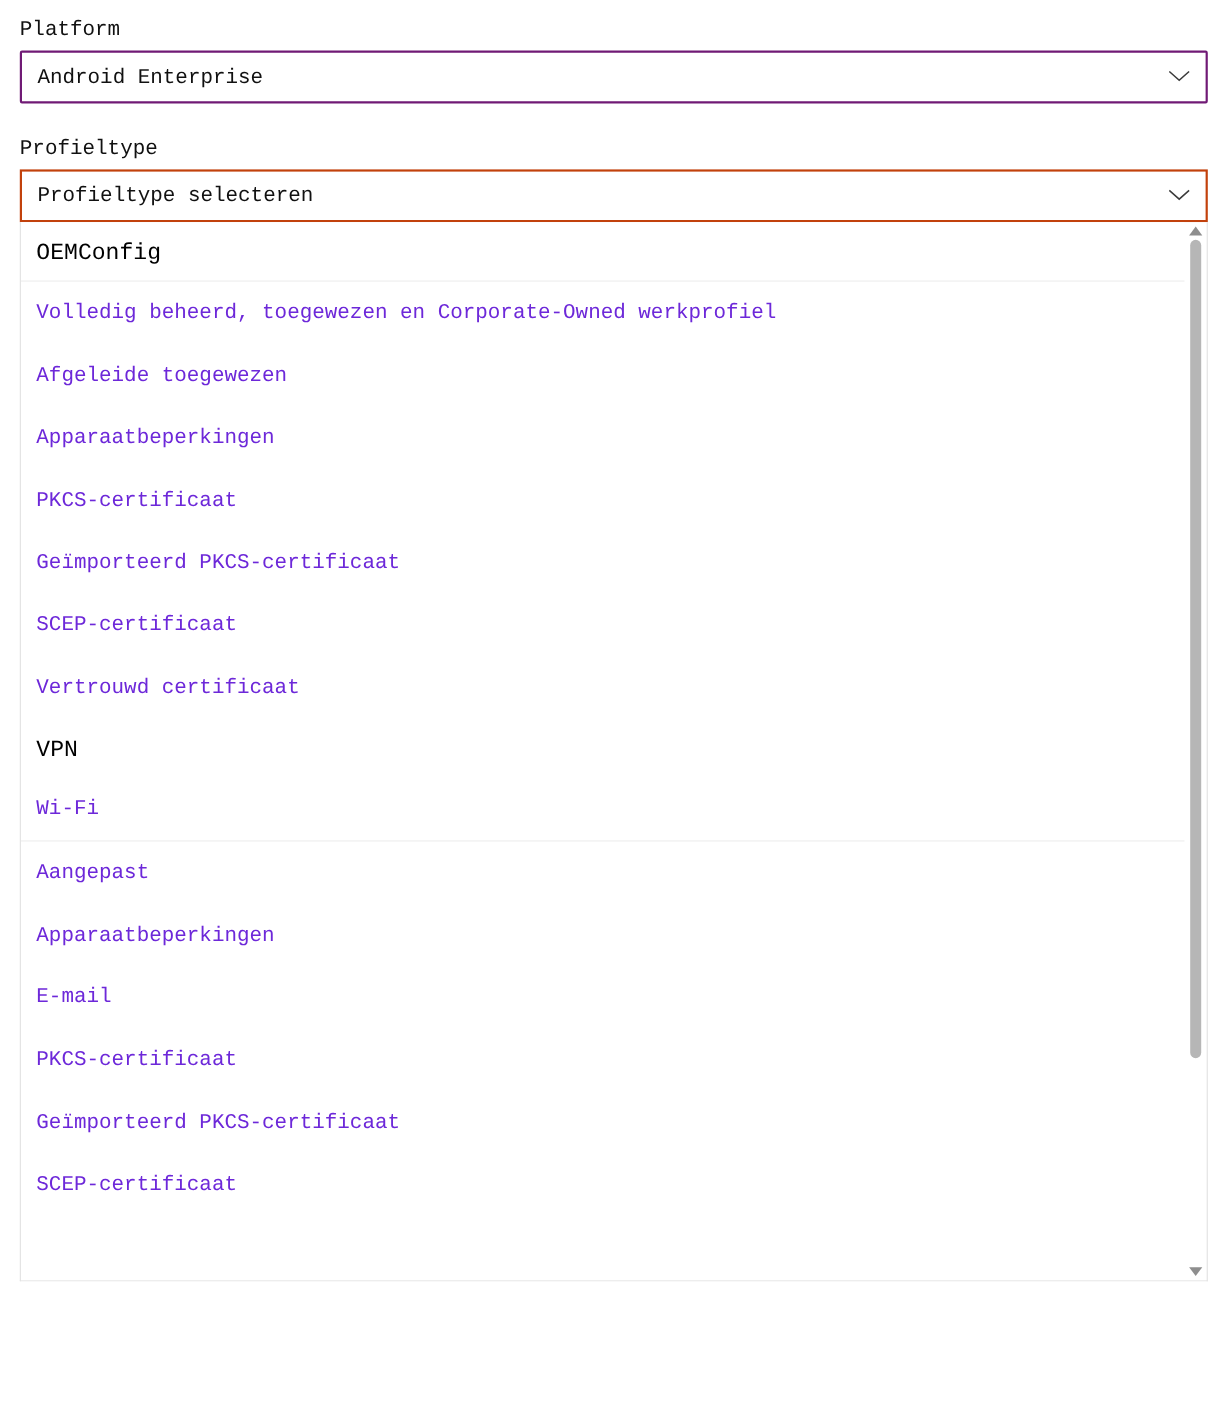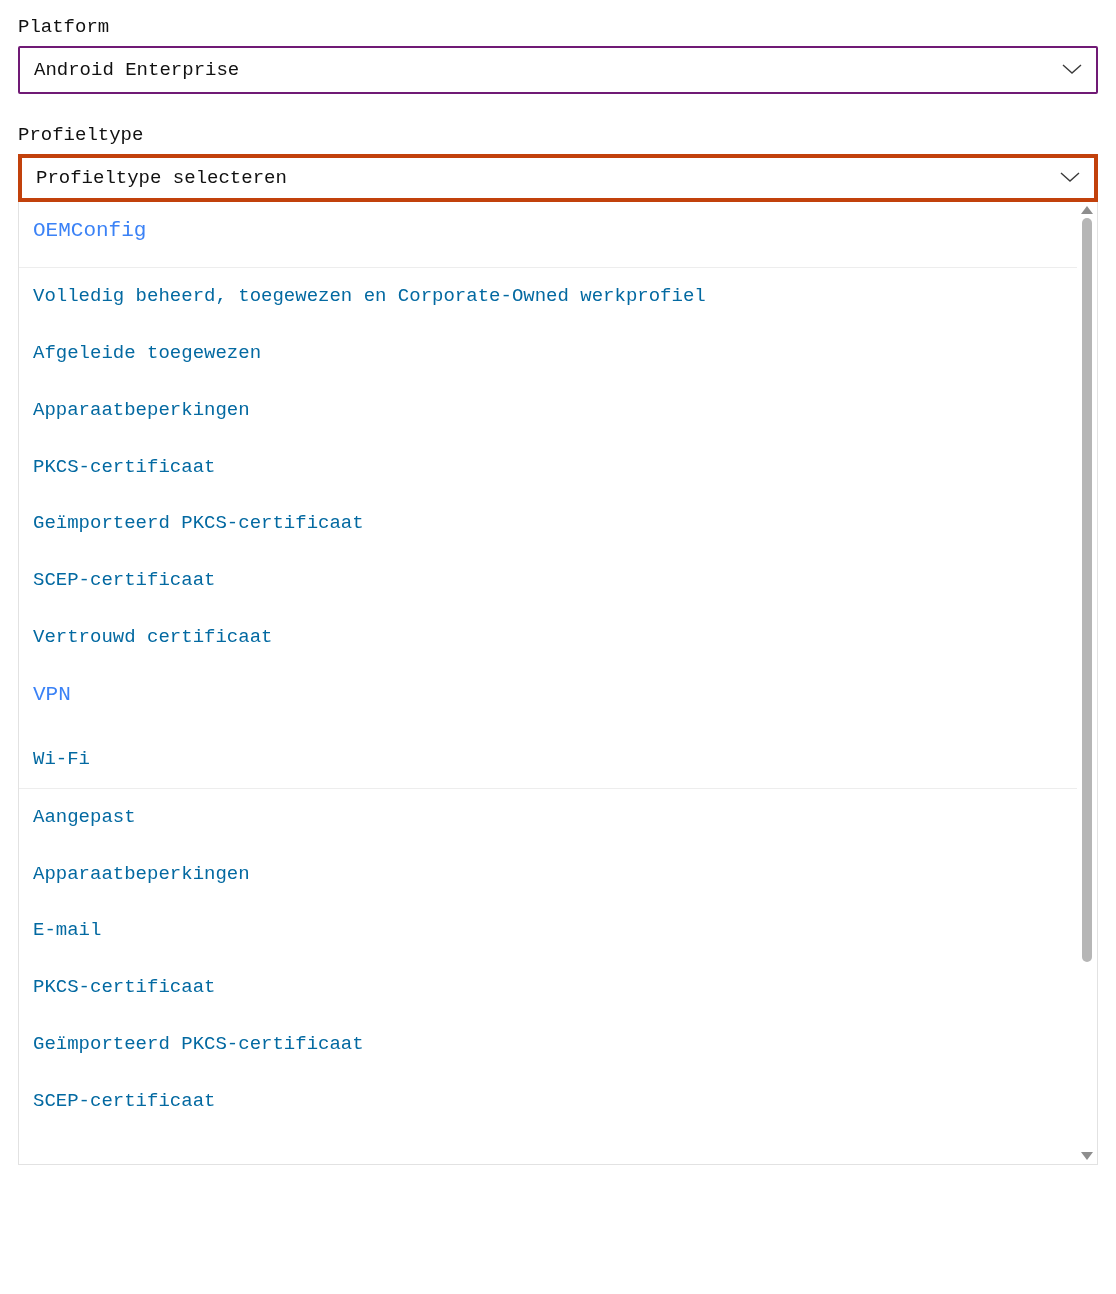--- a/index.html
+++ b/index.html
@@ -19,21 +19,21 @@
     font-size: 19px;
     color: #111;
     margin-bottom: 8px;
   }
   .select-control {
     display: flex;
     align-items: center;
     justify-content: space-between;
     width: 100%;
     height: 48px;
-    border: 4px solid #c2410c;
+    border: 2px solid #c2410c;
     padding: 0 14px;
     font-size: 19px;
     background: #fff;
     cursor: pointer;
   }
   .select-control.purple {
     border: 2px solid #701a75;
     border-radius: 2px;
   }
   .select-control .chev {
@@ -60,28 +60,28 @@
     top: 0;
     width: calc(100% - 20px);
     height: 100%;
     overflow-y: auto;
     scrollbar-width: none;
   }
   .dropdown-list::-webkit-scrollbar { display: none; }
   .dd-item {
     padding: 17px 14px 17px 14px;
     font-size: 19px;
-    color: #0369a1;
+    color: #6d28d9;
     line-height: 1.2;
     cursor: pointer;
   }
   .dd-group {
-    padding: 16px 14px 24px 14px;
+    padding: 16px 14px 12px 14px;
     font-size: 21px;
-    color: #3b82f6;
+    color: #000000;
     line-height: 1.2;
     border-bottom: 1px solid #ededed;
     background: #fff;
     cursor: default;
   }
   .dd-group.nobottomborder { border-bottom: none; }
   .dd-sep {
     height: 0;
     border-bottom: 1px solid #ededed;
     margin: 0;

